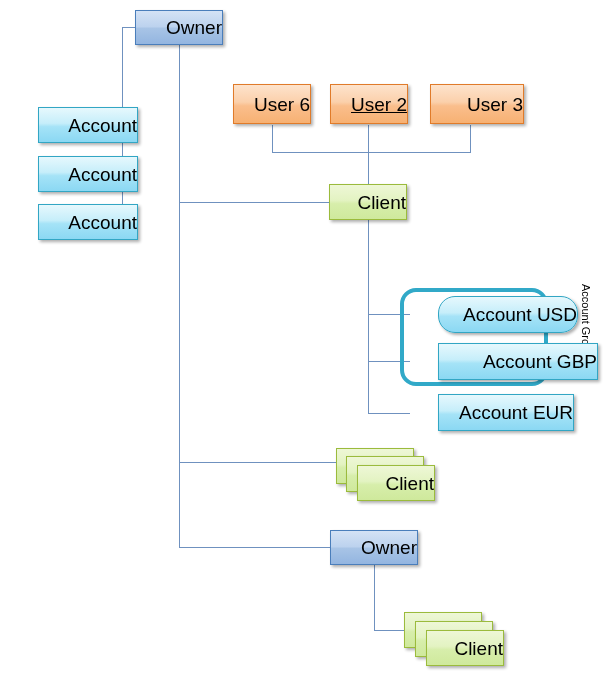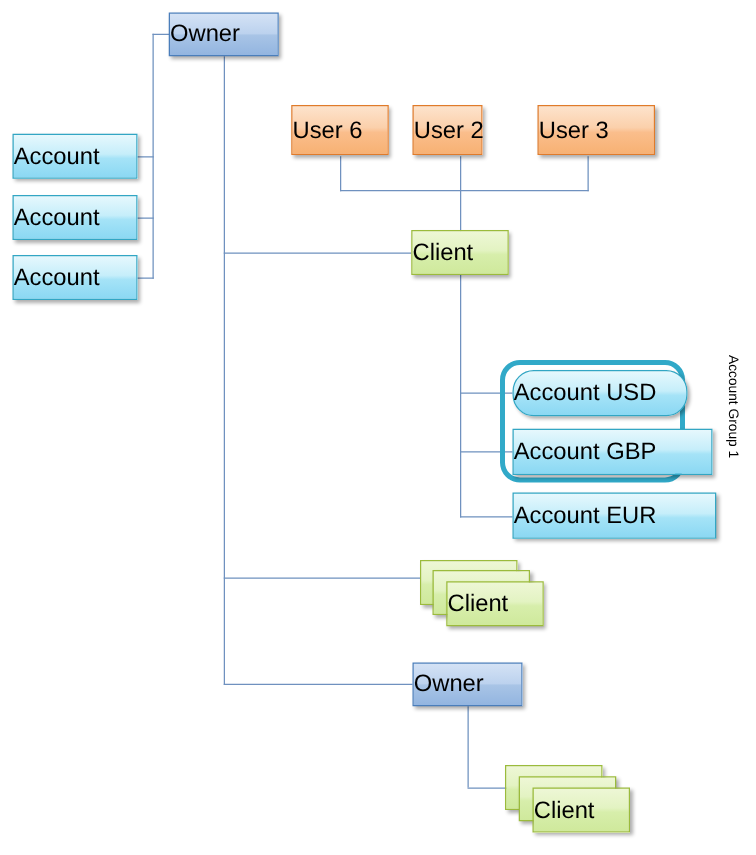--- a/index.html
+++ b/index.html
@@ -25,37 +25,38 @@
   }
   .line.h { height: 1px; }
   .line.v { width: 1px; }
 
   
   .node {
     position: absolute;
     box-sizing: border-box;
     display: flex;
     align-items: center;
-    justify-content: flex-start;
+    justify-content: flex-end;
     font-size: 19px;
     line-height: 1;
     color: #000000;
     white-space: nowrap;
     box-shadow: 2px 2px 3px rgba(0,0,0,0.32);
   }
 
   
   .node.owner {
     border: 1px solid #4a7ebb;
     background: linear-gradient(to bottom, #d4e2f5 0%, #bcd2ee 48%, #a8c4e6 52%, #93b5e0 100%);
   }
   
   .node.account {
     border: 1px solid #32a6c4;
     background: linear-gradient(to bottom, #e6f8fd 0%, #c6eefa 45%, #a5e3f7 55%, #8bd8f3 100%);
+    margin-left: 28px;
   }
   
   .node.user {
     border: 1px solid #e07b2a;
     background: linear-gradient(to bottom, #fde3cc 0%, #fbd0ab 45%, #fabe8c 55%, #f7b173 100%);
   }
   
   .node.client {
     border: 1px solid #9bbb3c;
     background: linear-gradient(to bottom, #eef7d6 0%, #e3f3c2 45%, #d7eeab 55%, #cfe99c 100%);
@@ -123,41 +124,41 @@
   <div class="node account" style="left:10px; top:156px; width:100px; height:36px;">
     <span>Account</span>
   </div>
   <div class="node account" style="left:10px; top:204px; width:100px; height:36px;">
     <span>Account</span>
   </div>
 
   <div class="node user" style="left:233px; top:84px; width:78px; height:40px;">
     <span>User 6</span>
   </div>
-  <div class="node user" style="left:330px; top:84px; width:56px; height:40px;">
+  <div class="node user" style="left:330px; top:84px; width:78px; height:40px;text-decoration:underline;">
     <span>User 2</span>
   </div>
   <div class="node user" style="left:430px; top:84px; width:94px; height:40px;">
     <span>User 3</span>
   </div>
 
   <div class="node client" style="left:329px; top:184px; width:78px; height:36px;">
     <span>Client</span>
   </div>
 
   <div class="group-box" style="left:400px; top:288px; width:148px; height:98px;"></div>
   <div class="group-label" style="left:592px; top:284px;">Account Group 1</div>
 
   <div class="node account" style="left:410px; top:296px; width:140px; height:37px;border-radius:17px;">
     <span>Account USD</span>
   </div>
   <div class="node account" style="left:410px; top:343px; width:160px; height:37px;">
     <span>Account GBP</span>
   </div>
-  <div class="node account" style="left:410px; top:394px; width:163px; height:37px;">
+  <div class="node account" style="left:410px; top:394px; width:136px; height:37px;">
     <span>Account EUR</span>
   </div>
 
   <div class="stack" style="left:336px; top:448px; width:110px; height:60px;">
     <div class="node client" style="left:0px;  top:0px;  width:78px; height:36px;"></div>
     <div class="node client" style="left:10px; top:8px;  width:78px; height:36px;"></div>
     <div class="node client" style="left:21px; top:17px; width:78px; height:36px;">
       <span>Client</span>
     </div>
   </div>

